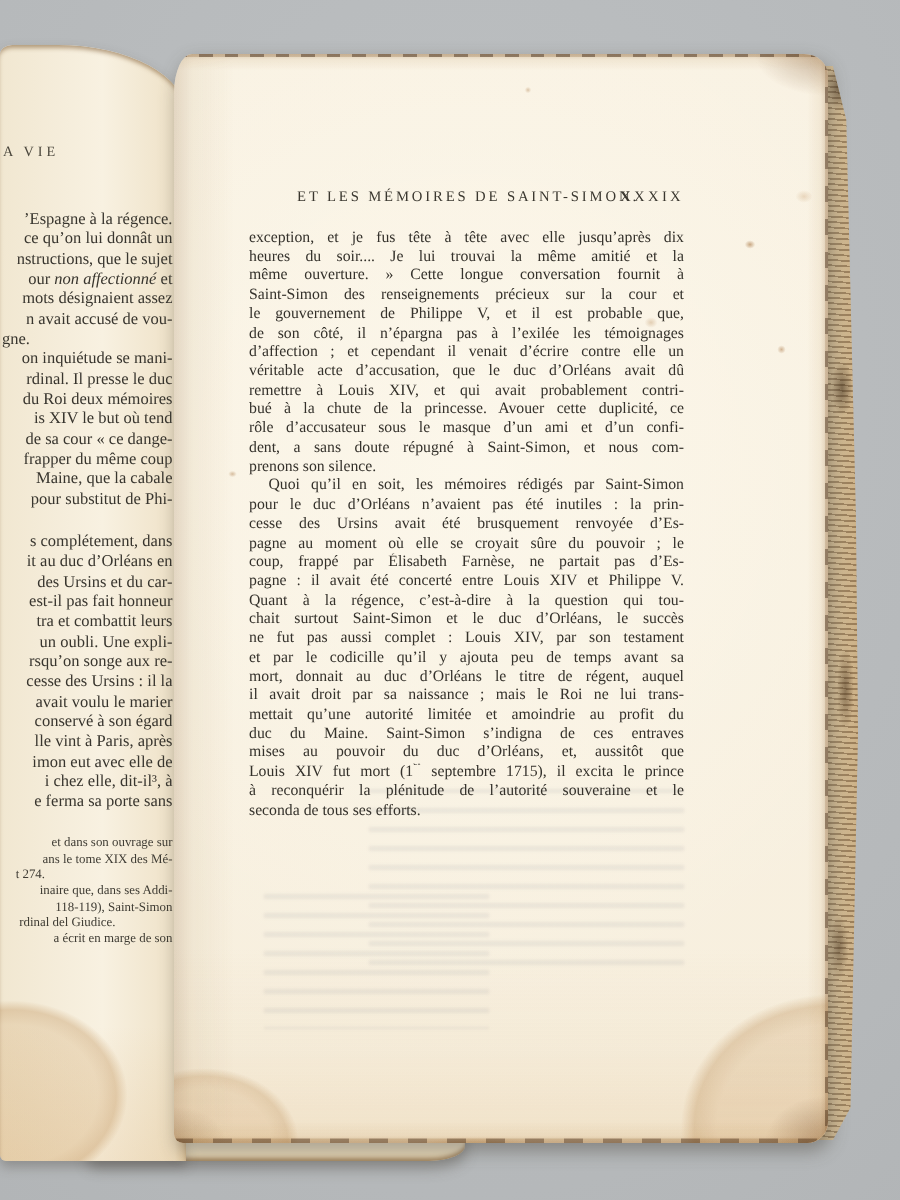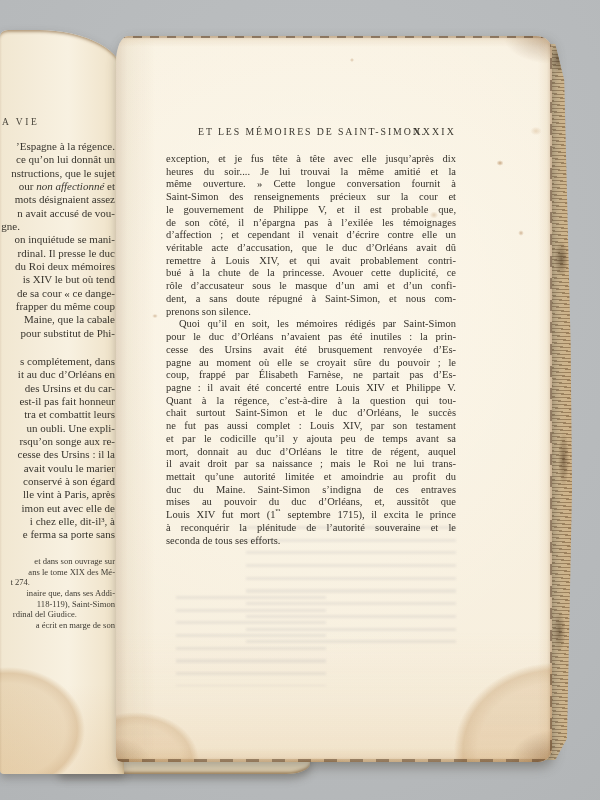--- a/index.html
+++ b/index.html
@@ -34,21 +34,21 @@
     left:0;top:30px;width:124px;height:744px;
     background:
       radial-gradient(110px 90px at 8px 700px, rgba(205,160,100,.25) 52%, rgba(185,135,75,.32) 63%, transparent 70%),
       linear-gradient(0deg, rgba(220,180,125,.22), transparent 90px),
       linear-gradient(90deg,#f1e7d1,#f8f1e1 55%,#efe2c8 94%,#dcc8a4);
     border-top-right-radius:85px 46px;border-top-left-radius:8px 6px;
     border-bottom-left-radius:4px;
     box-shadow:0 4px 8px rgba(75,70,62,.35), inset 0 3px 3px -1px rgba(115,78,36,.5);
   }
   .lp-header{
-    left:2px;top:87px;font-size:9.5px;letter-spacing:2.6px;color:#4a463c;white-space:nowrap;
+    left:2px;top:67px;font-size:9.5px;letter-spacing:2.6px;color:#4a463c;white-space:nowrap;
   }
   .lp-block{left:-485px;width:600px;text-align:right;}
   .lp-main{font-size:11px;color:#38352e;}
   .lp-main .ln{height:13.35px;line-height:13.35px;white-space:nowrap;}
   .lp-fn{font-size:8.6px;color:#3e3b33;}
   .lp-fn .ln{height:10.7px;line-height:10.7px;white-space:nowrap;}
   .pr95{padding-right:95px;} .pr85{padding-right:85px;} .pr38{padding-right:38px;}
   
   .right-page{
     left:116px;top:36px;width:436px;height:726px;

